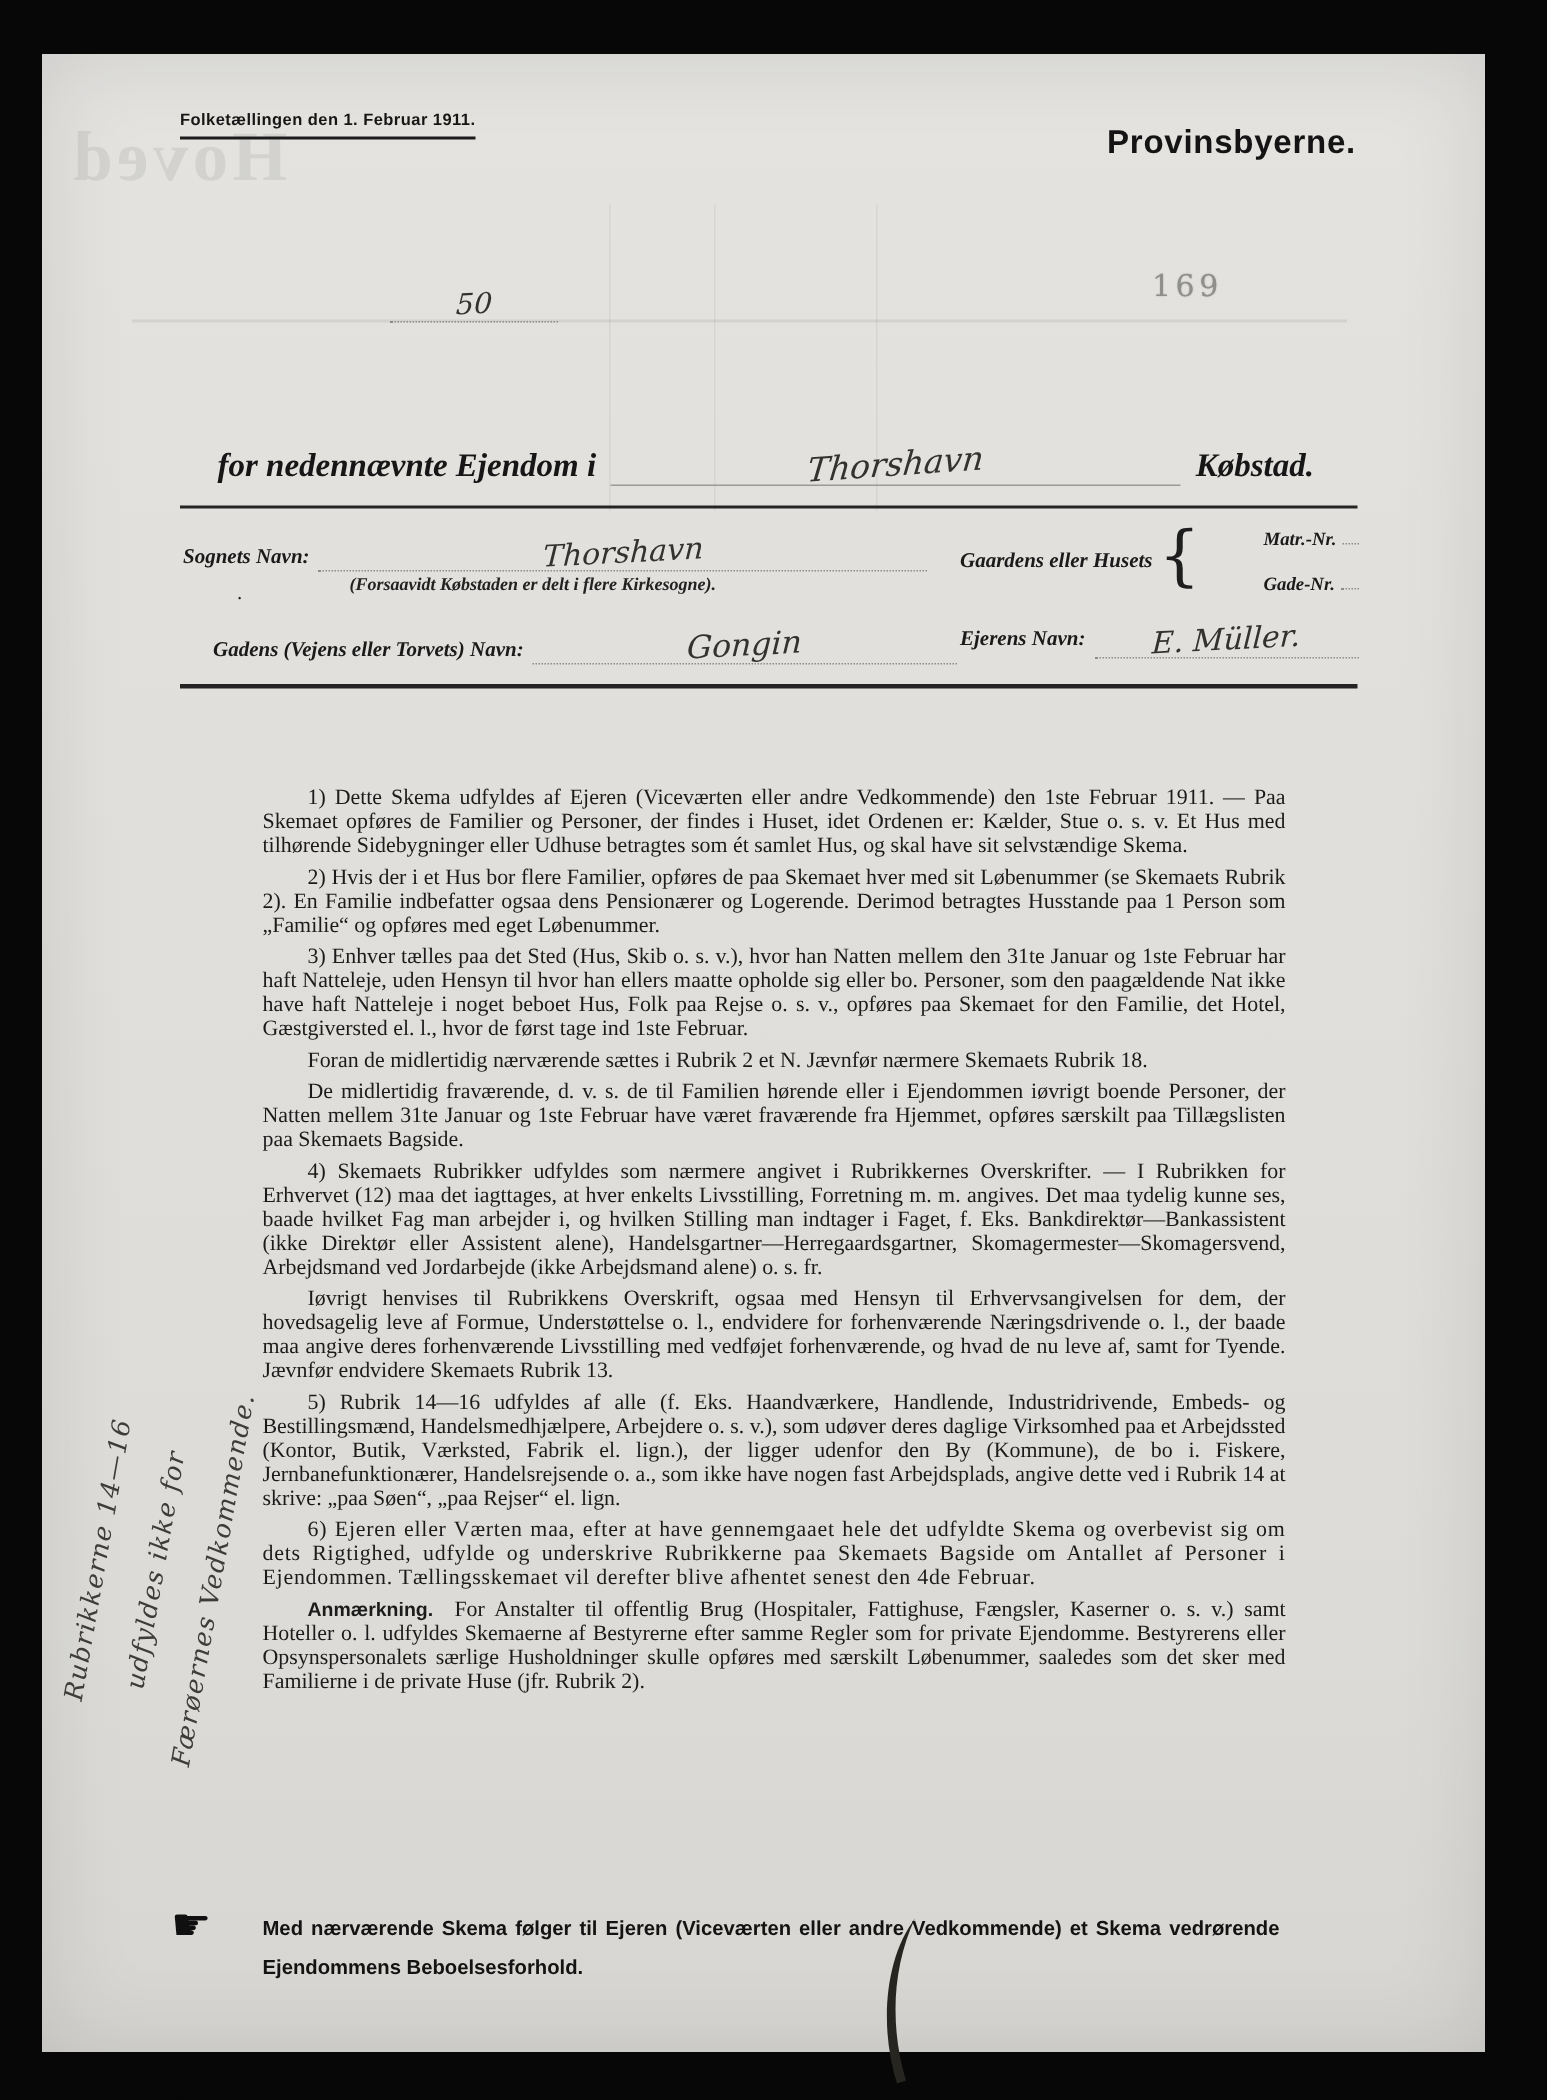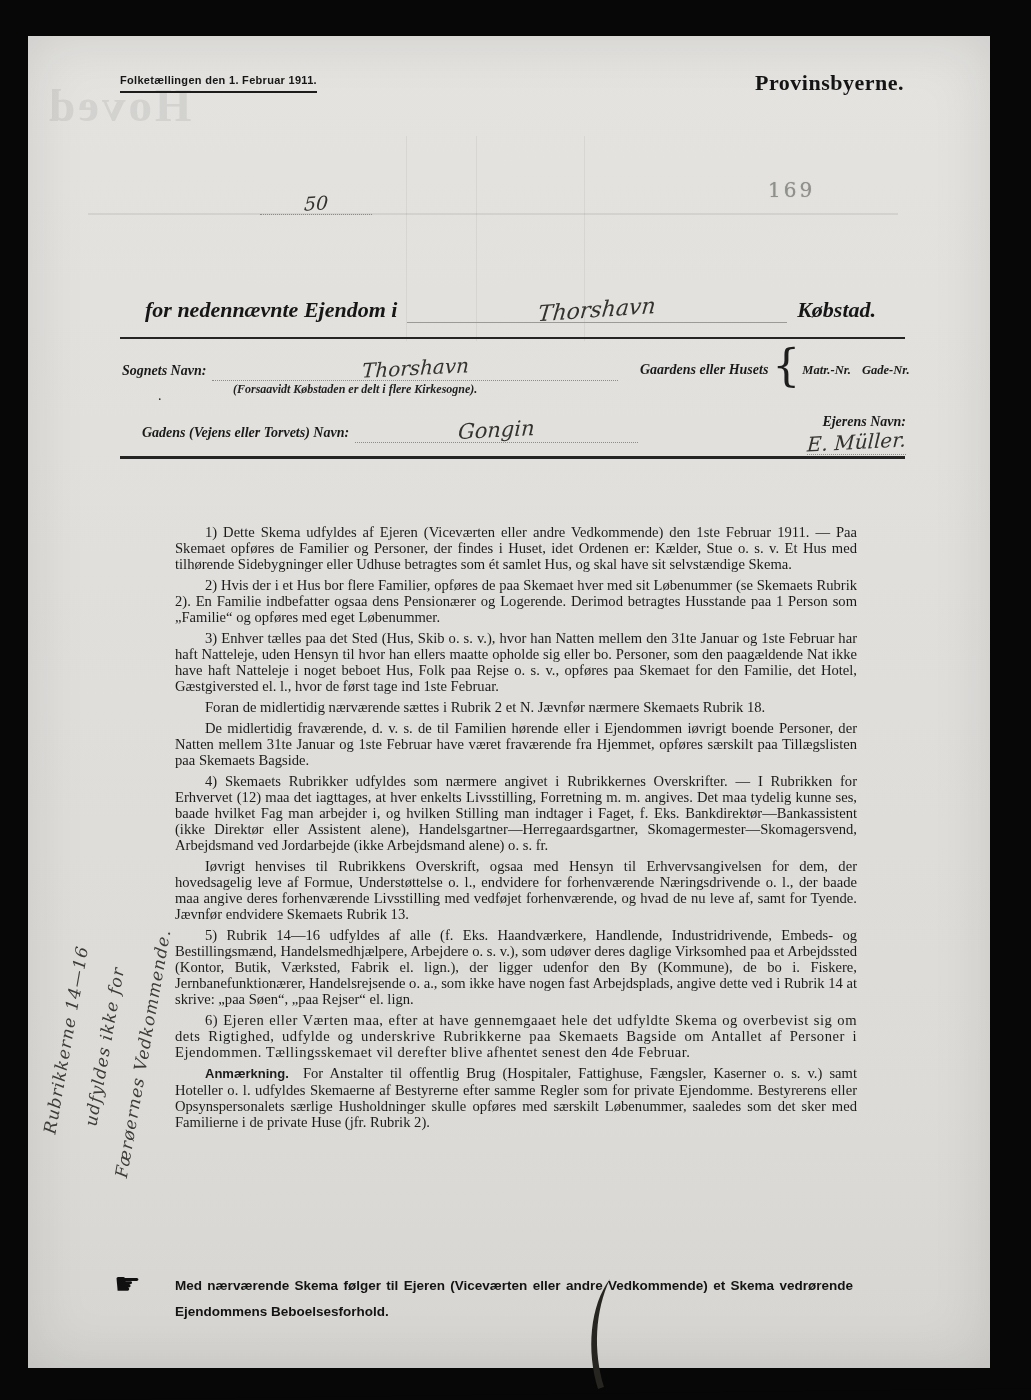--- a/index.html
+++ b/index.html
@@ -16,21 +16,21 @@
          font-weight:bold;font-size:47px;color:rgba(70,70,64,0.10);transform:scaleX(-1);
          letter-spacing:3px;}
   .bleed-h{position:absolute;left:60px;top:177px;width:810px;height:2px;background:rgba(0,0,0,0.07);}
   .bleed-v{position:absolute;top:100px;width:1px;height:205px;background:rgba(0,0,0,0.05);}
   .bv1{left:378px;} .bv2{left:448px;} .bv3{left:556px;}
 
   
   .hdr-left{position:absolute;left:92px;top:38px;font-family:"Liberation Sans",sans-serif;
          font-weight:bold;font-size:11px;color:#161616;letter-spacing:0.3px;
          border-bottom:2.5px solid #1c1c1c;padding-bottom:5px;}
-  .hdr-right{position:absolute;right:86px;top:34px;font-family:Liberation Serif, serif;
+  .hdr-right{position:absolute;right:86px;top:46px;font-family:Liberation Sans, sans-serif;
          font-weight:bold;font-size:22px;color:#141414;letter-spacing:0.5px;}
   .stamp{position:absolute;left:740px;top:142px;font-family:"DejaVu Serif",serif;
          font-size:20px;color:#8f8f8b;letter-spacing:3px;text-shadow:0 0 1px #a5a5a1;}
 
   
   .title-row{position:absolute;left:224px;top:160px;display:flex;align-items:baseline;}
   .title-main{font-family:"Liberation Sans",sans-serif;font-weight:bold;font-style:italic;
          font-size:44px;color:#0f0f0f;letter-spacing:-1px;white-space:nowrap;}
   .nr-fill{display:inline-block;width:112px;margin-left:8px;border-bottom:1px dotted #8c8c88;
          text-align:center;transform:translateY(-4px);}
@@ -53,28 +53,28 @@
   .row1-left{position:absolute;left:94px;top:320px;width:496px;display:flex;align-items:baseline;}
   .row1-left .fill{flex:1;margin-left:6px;border-bottom:1px dotted #8c8c88;text-align:center;}
   .row1-left .hand{font-size:20px;}
   .row1-note{position:absolute;left:205px;top:346px;font-family:"Liberation Serif",serif;
          font-weight:bold;font-style:italic;font-size:12px;color:#222;}
   .sognets-dot{position:absolute;left:130px;top:352px;font-size:14px;color:#222;}
   .row1-right{position:absolute;left:612px;top:308px;width:266px;display:flex;align-items:center;}
   .row1-right .flabel{padding-top:8px;}
   .brace{font-family:"DejaVu Serif",serif;font-size:44px;font-weight:200;color:#1e1e1e;
          margin:0 2px 0 4px;line-height:1;}
-  .mg-stack{flex:1;display:flex;flex-direction:row;gap:7px;}
+  .mg-stack{flex:1;display:flex;flex-direction:column;gap:7px;margin-left:40px;}
   .mg-row{display:flex;align-items:baseline;}
   .mg-row .flabel{font-size:12.5px;}
   .mg-row .dots{flex:1;border-bottom:1px dotted #8c8c88;margin-left:4px;height:11px;}
   .row2-left{position:absolute;left:94px;top:382px;width:496px;display:flex;align-items:baseline;margin-left:20px;}
   .row2-left .fill{flex:1;margin-left:6px;border-bottom:1px dotted #8c8c88;text-align:center;}
   .row2-left .hand{font-size:21px;}
-  .row2-right{position:absolute;left:612px;top:378px;width:266px;display:flex;align-items:flex-end;flex-direction:column;}
+  .row2-right{position:absolute;left:612px;top:378px;width:266px;display:flex;align-items:center;}
   .row2-right .fill{flex:1;margin-left:6px;border-bottom:1px dotted #8c8c88;text-align:center;}
   .row2-right .hand{font-size:20px;}
 
   
   .regler{position:absolute;left:92px;top:444px;width:785px;margin:0;text-align:center;
          font-family:"Liberation Serif",serif;font-weight:bold;font-size:24px;color:#111;}
   .rules-body{position:absolute;left:147px;top:488px;width:682px;
          font-family:"Liberation Serif",serif;font-size:14.6px;line-height:16px;
          color:#1b1b1b;text-align:justify;}
   .rules-body p{margin:0 0 5px 0;text-indent:30px;}

